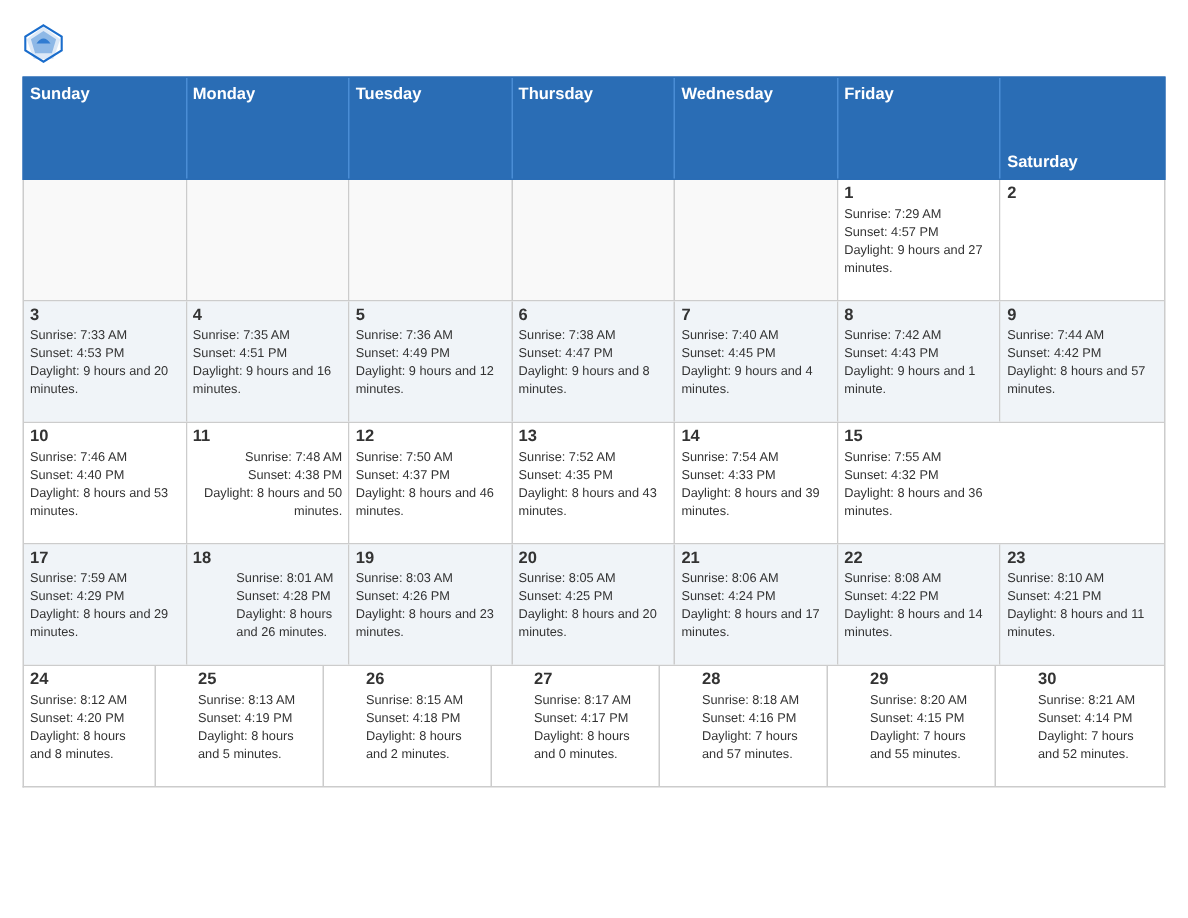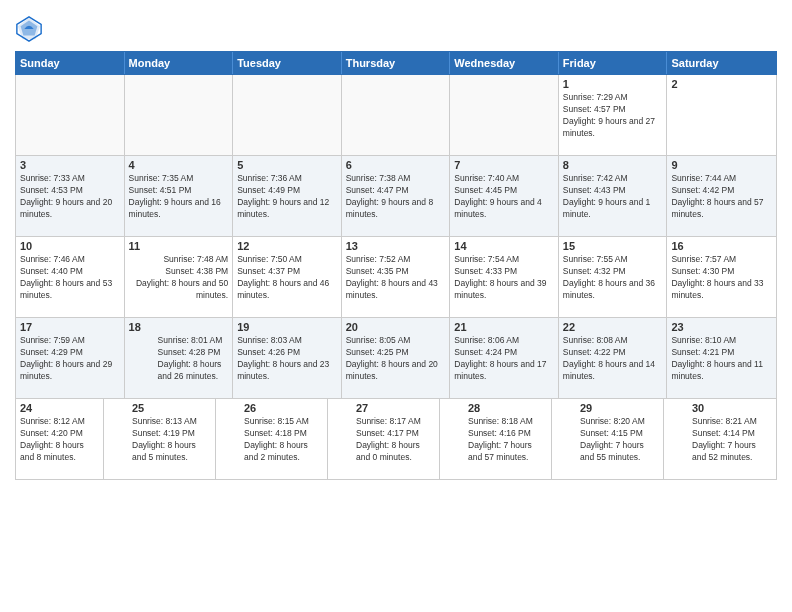--- a/index.html
+++ b/index.html
@@ -65,21 +65,21 @@
       border: 1px solid #2a6db5;
     }
     .cal-header-cell {
       color: #fff;
       font-size: 11px;
       font-weight: bold;
       padding: 5px 4px;
       text-align: left;
       border-right: 1px solid #4a8dd5;
     }
-    .cal-header-cell:last-child { border-right: none; }
+    .cal-header-cell:last-child { border-right: none; margin-top: 45px; }
     .cal-body {
       flex: 1;
       display: flex;
       flex-direction: column;
       border-left: 1px solid #ccc;
       border-right: 1px solid #ccc;
       border-bottom: 1px solid #ccc;
     }
     .cal-row {
       display: grid;
@@ -235,26 +235,20 @@
             <div class="cell-text" style="white-space: pre-line;">Sunrise: 7:54 AM
 Sunset: 4:33 PM
 Daylight: 8 hours and 39 minutes.</div>
           </div>
           <div class="cal-cell">
             <span class="day-num">15</span>
             <div class="cell-text" style="white-space: pre-line;">Sunrise: 7:55 AM
 Sunset: 4:32 PM
 Daylight: 8 hours and 36 minutes.</div>
           </div>
-          <div class="cal-cell">
-            <span class="day-num">16</span>
-            <div class="cell-text" style="white-space: pre-line;">Sunrise: 7:57 AM
-Sunset: 4:30 PM
-Daylight: 8 hours and 33 minutes.</div>
-          </div>
         </div>
         <div class="cal-row">
           <div class="cal-cell alt-row">
             <span class="day-num">17</span>
             <div class="cell-text" style="white-space: pre-line;">Sunrise: 7:59 AM
 Sunset: 4:29 PM
 Daylight: 8 hours and 29 minutes.</div>
           </div>
           <div class="cal-cell alt-row">
             <span class="day-num">18</span>

